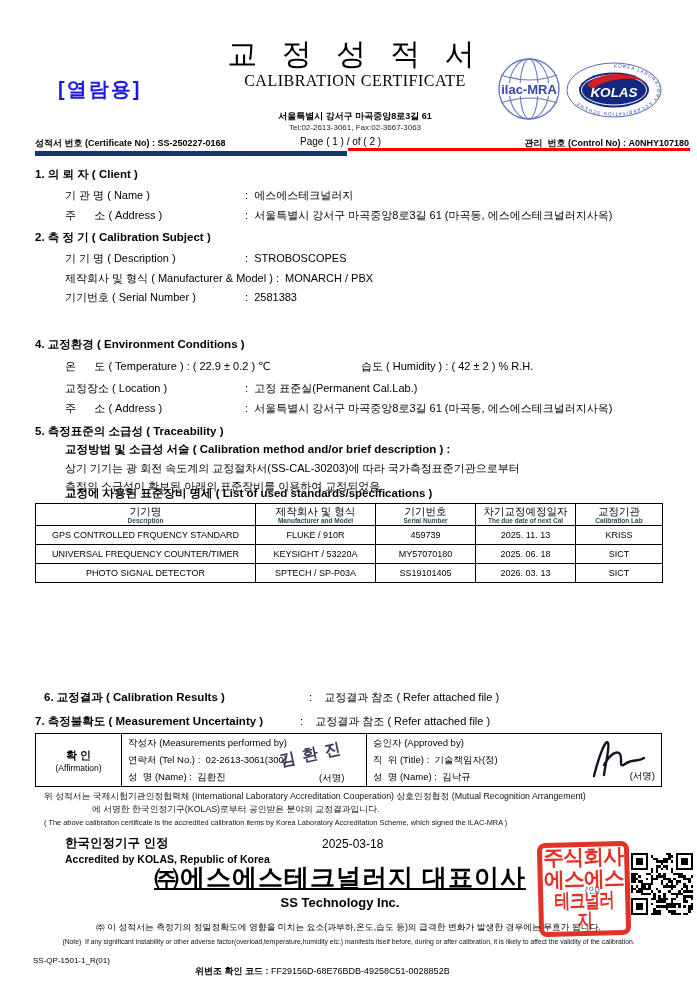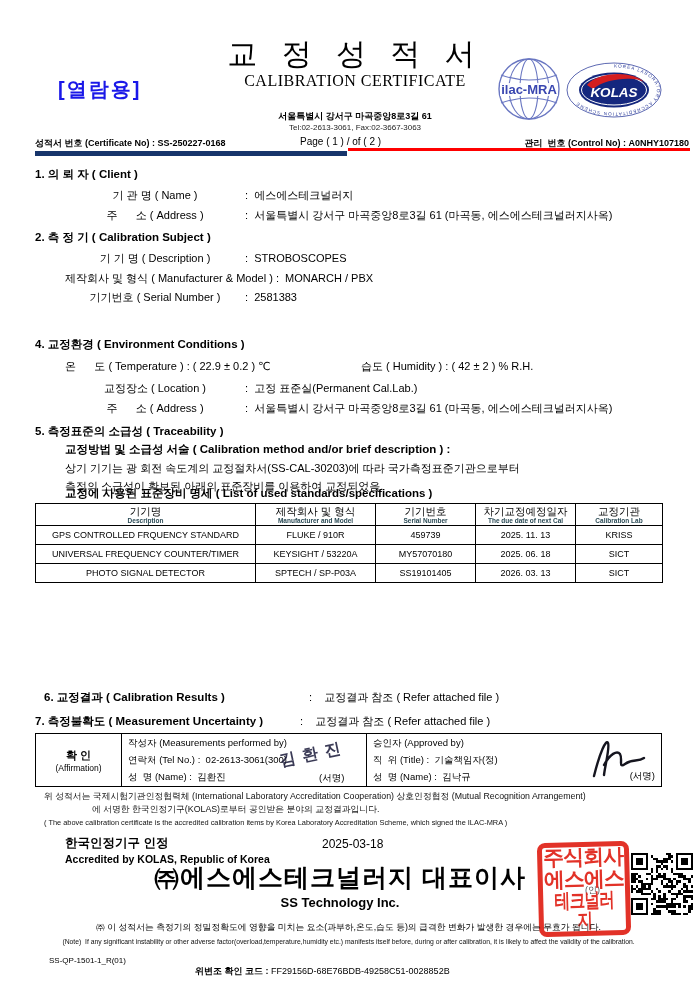--- a/index.html
+++ b/index.html
@@ -1,20 +1,20 @@
 <!DOCTYPE html>
 <html><head>
 <meta charset="utf-8">
 <style>
   html,body{margin:0;padding:0;background:#999;}
   .page{position:relative;width:697px;height:985px;background:#fff;
         font-family:"Liberation Sans","DejaVu Sans",sans-serif;color:#000;overflow:hidden;}
   .abs{position:absolute;}
   .row{display:flex;align-items:baseline;font-size:11px;}
-  .lbl{white-space:pre;flex:none;text-align:center;}
+  .lbl{white-space:pre;flex:none;}
   .val{white-space:pre;}
   .heading{font-size:11.5px;font-weight:bold;white-space:pre;}
   .view-label{color:#1a18e8;font-size:20px;font-weight:bold;letter-spacing:2px;}
   .title-ko{font-size:30px;letter-spacing:8px;font-weight:500;text-align:center;white-space:pre;}
   .title-en{font-size:16px;text-align:center;letter-spacing:.5px;font-weight:500;font-family:Liberation Serif, serif;}
   .addr{font-size:9px;font-weight:bold;text-align:center;}
   .telfax{font-size:8px;text-align:center;color:#222;}
   .certline{font-size:9px;font-weight:bold;white-space:pre;}
   .pageinfo{font-size:10px;white-space:pre;}
   .rule-navy{background:#17356b;height:5px;}
@@ -27,21 +27,21 @@
   .affirm{border:1px solid #000;}
   .affirm .vline{position:absolute;top:0;bottom:0;width:1px;background:#000;}
   .aff-small{font-size:9.5px;white-space:pre;}
   .sig-writer{font-size:16px;font-weight:bold;color:#181838;letter-spacing:7px;
               transform:rotate(-12deg);white-space:pre;opacity:.85;}
   .mra{font-size:8.8px;white-space:pre;color:#111;}
   .mra-en{font-size:7.4px;white-space:pre;color:#111;}
   .accred-ko{font-size:12.5px;font-weight:bold;}
   .accred-en{font-size:10.5px;font-weight:bold;}
   .accred-date{font-size:12px;}
-  .company{font-size:25px;font-weight:bold;letter-spacing:1px;text-align:center;white-space:pre;}
+  .company{font-size:25px;font-weight:bold;letter-spacing:1px;text-align:center;white-space:pre;text-decoration:underline;}
   .company-en{font-size:13px;font-weight:bold;text-align:center;}
   .seal{border:5px solid #e02318;border-radius:8px;color:#e02318;
         font-family:"Liberation Serif","DejaVu Serif",serif;font-weight:900;
         text-align:center;line-height:1.02;transform:rotate(-1.5deg);opacity:.93;
         display:flex;flex-direction:column;justify-content:center;background:rgba(255,255,255,0);}
   .seal span{display:block;font-size:21px;letter-spacing:-1px;}
   .seal .s3{transform:scaleX(.78);font-size:20px;}
   .inmark{font-size:9px;color:#555;}
   .note-ko{font-size:8.8px;text-align:center;white-space:pre;}
   .note-en{font-size:6.8px;text-align:center;white-space:pre;color:#111;}
@@ -536,18 +536,18 @@
         <rect x="18" y="24" width="1" height="1" fill="#000"></rect>
         <rect x="19" y="24" width="1" height="1" fill="#000"></rect>
         <rect x="21" y="24" width="1" height="1" fill="#000"></rect>
         <rect x="22" y="24" width="1" height="1" fill="#000"></rect>
       </svg></div>
   <div class="abs company-en" style="left:80px;top:895px;width:520px;">SS Technology Inc.</div>
 
   <div class="abs note-ko" style="left:10px;top:922px;width:677px;">㈜ 이 성적서는 측정기의 정밀정확도에 영향을 미치는 요소(과부하,온도,습도 등)의 급격한 변화가 발생한 경우에는 무효가 됩니다.</div>
   <div class="abs note-en" style="left:10px;top:938px;width:677px;">(Note)  If any significant instability or other adverse factor(overload,temperature,humidity etc.) manifests itself before, during or after calibration, it is likely to affect the validity of the calibration.</div>
 
-  <div class="abs doccode" style="left:49px;top:956px;">SS-QP-1501-1_R(01)</div>
+  <div class="abs doccode" style="left:33px;top:956px;">SS-QP-1501-1_R(01)</div>
   <div class="abs verify" style="left:185px;top:955px;">
     <span class="vl">위변조 확인 코드 : </span><span>FF29156D-68E76BDB-49258C51-0028852B</span>
   </div>
 
 </div>
 
 </body></html>

